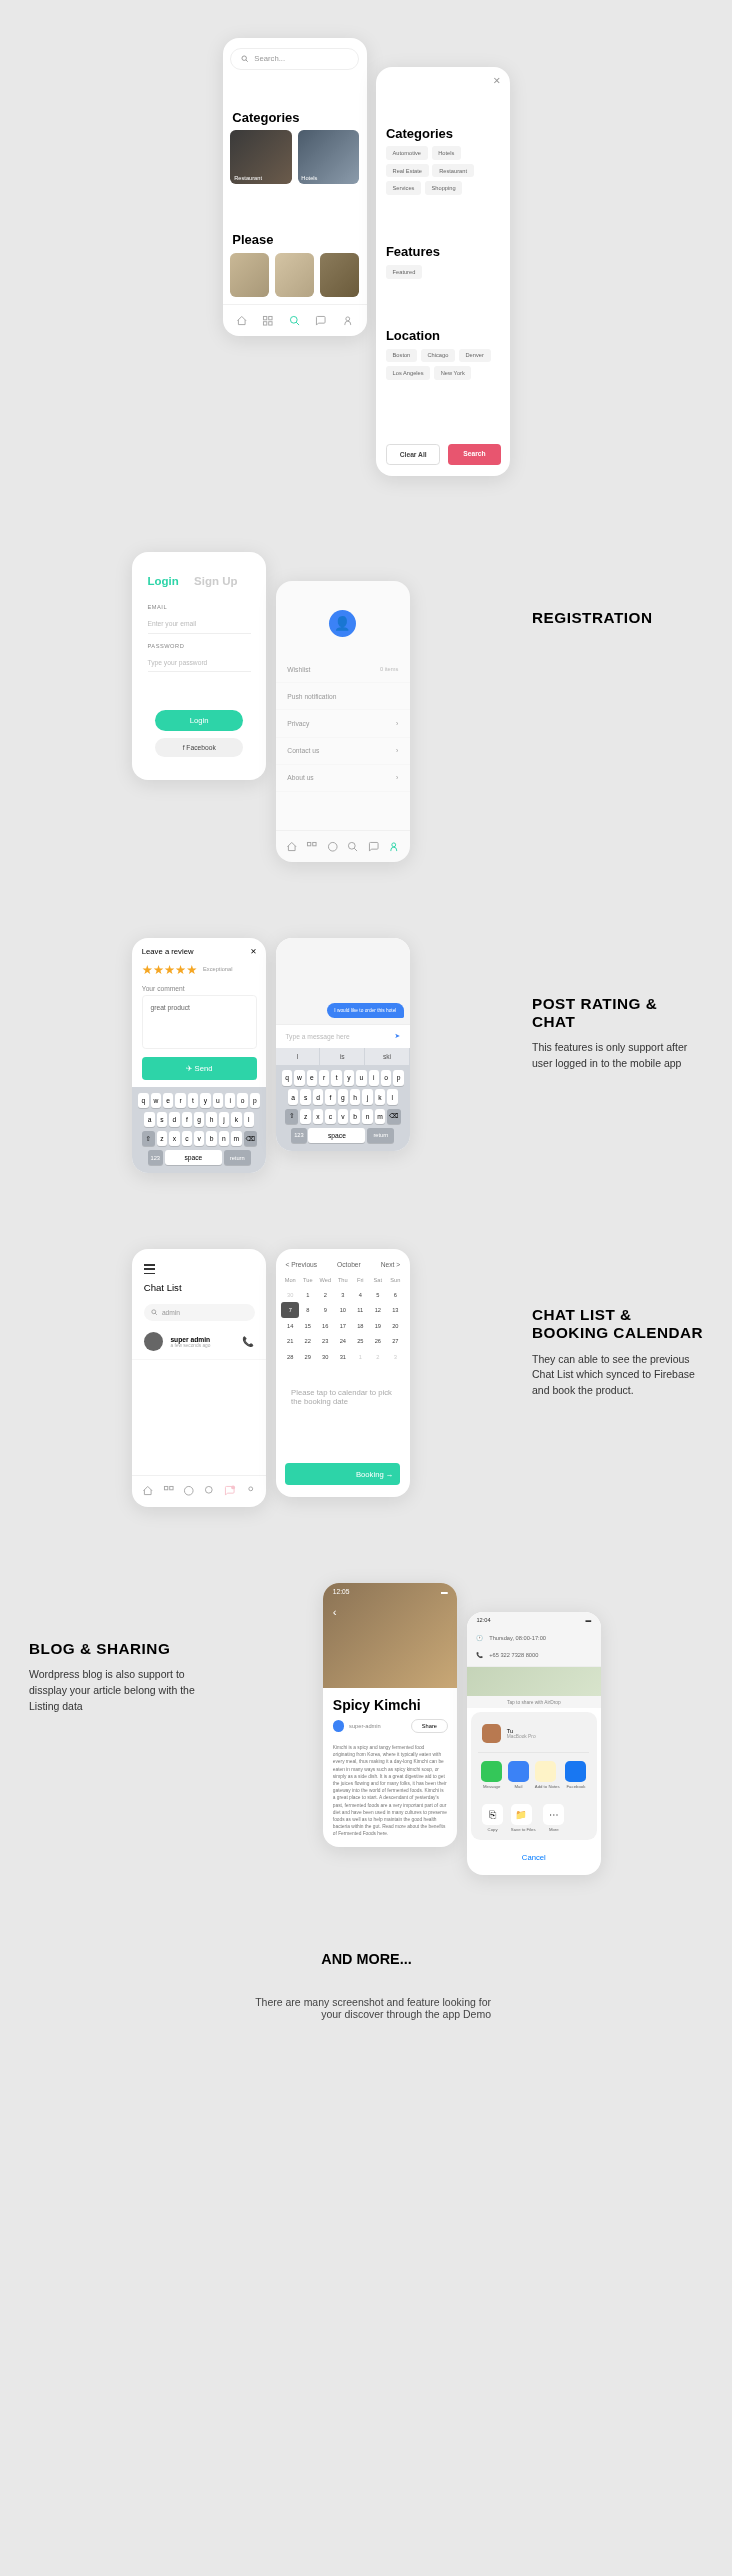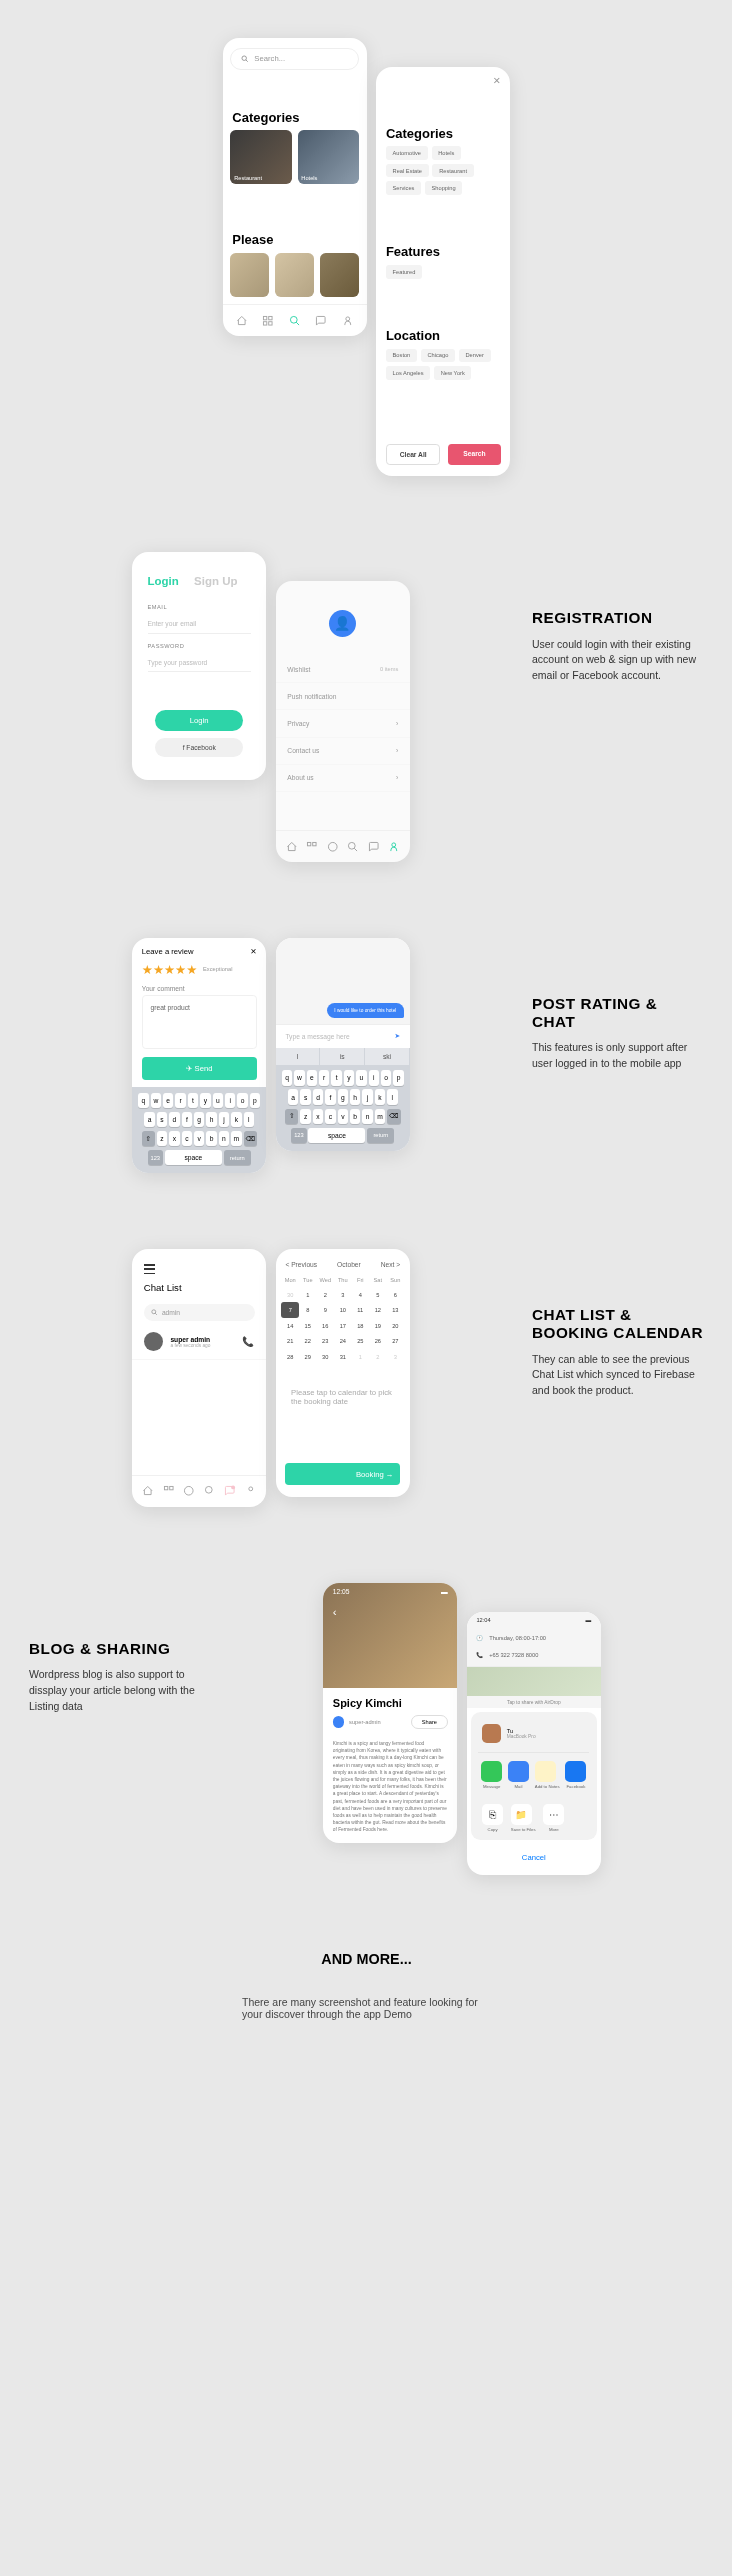--- a/index.html
+++ b/index.html
@@ -1,19 +1,19 @@
 <!DOCTYPE html>
 <html><head>
 <meta charset="utf-8">
 <style>
 * { margin: 0; padding: 0; box-sizing: border-box; }
 body { background: #e8e8e8; font-family: -apple-system, Helvetica, Arial, sans-serif; width: 733px; }
 .section { padding: 38px 29px; display: flex; gap: 19px; align-items: flex-start; }
 .section.reverse { flex-direction: row-reverse; }
-.section.center { flex-direction: column; align-items: center; text-align: left; }
+.section.center { flex-direction: column; align-items: center; text-align: right; }
 .text-block { flex: 0 0 auto; width: 172px; padding-top: 57px; }
 .text-block h2 { font-size: 15.3px; font-weight: 900; margin-bottom: 9.6px; letter-spacing: 0.5px; }
 .text-block p { font-size: 10.5px; line-height: 1.5; color: #333; }
 .phones { display: flex; gap: 9.6px; flex: 1; justify-content: center; align-items: flex-start; }
 .phone { background: #fff; border-radius: 16px; box-shadow: 0 3.8px 19px rgba(0,0,0,0.1); overflow: hidden; position: relative; }
 .phone.w1 { width: 144px; }
 .phone.w2 { width: 134px; }
 .phone.offset { margin-top: 29px; }
 
 .searchbar { margin: 9.6px 7.7px 7.7px; padding: 5.7px 9.6px; background: #fff; border: 1px solid #eee; border-radius: 15.3px; display: flex; align-items: center; gap: 5.7px; font-size: 7.7px; color: #999; }
@@ -80,21 +80,21 @@
 .cal-grid { display: grid; grid-template-columns: repeat(7,1fr); gap: 0; padding: 0 5.7px; text-align: center; font-size: 5.7px; color: #444; }
 .cal-grid .dh { color: #999; padding: 3.8px 0; }
 .cal-grid .d { padding: 4.8px 0; }
 .cal-grid .d.sel { background: #555; color: #fff; border-radius: 2.9px; }
 .cal-grid .d.off { color: #ccc; }
 .cal-msg { padding: 23px 15.3px; font-size: 7.7px; color: #aaa; text-align: left; }
 .book-btn { background: #2dd4a8; color: #fff; margin: 34px 9.6px 11.5px; border-radius: 3.8px; padding: 6.7px; text-align: right; font-size: 7.7px; }
 
 .blog-img { height: 105px; background: linear-gradient(135deg,#8b7355,#c9a876); border-radius: 13.4px 13.4px 0 0; }
 .blog-body { padding: 9.6px; }
-.blog-title { font-size: 11px; font-weight: 700; }
+.blog-title { font-size: 14px; font-weight: 700; }
 .blog-auth { display: flex; align-items: center; gap: 4.8px; padding: 5.7px 0; }
 .blog-ava { width: 11.5px; height: 11.5px; border-radius: 50%; background: #3b82f6; }
 .blog-auth span { font-size: 5.7px; color: #888; }
 .share-btn { margin-left: auto; border: 1px solid #ddd; border-radius: 9.6px; padding: 2.9px 9.6px; font-size: 5.7px; }
 .blog-text { font-size: 4.8px; line-height: 1.5; color: #777; margin-top: 5.7px; }
 .share-sheet { background: #f2f2f2; border-radius: 9.6px; margin: 3.8px; padding: 7.7px; }
 .share-person { display: flex; align-items: center; gap: 5.7px; padding: 3.8px 3.8px 9.6px; }
 .share-ava { width: 19px; height: 19px; border-radius: 4.8px; background: #b87950; }
 .share-name { font-size: 5.7px; }
 .share-apps { display: flex; justify-content: space-around; padding: 7.7px 0; border-top: 1px solid #e5e5e5; }
@@ -195,21 +195,20 @@
         <div class="btn clear">Clear All</div>
         <div class="btn search">Search</div>
       </div>
     </div>
   </div>
 </div>
 
 <div class="section reverse">
   <div class="text-block">
     <h2>REGISTRATION</h2>
-    <p>User could login with their existing account on web &amp; sign up with new email or Facebook account.</p>
   </div>
   <div class="phones">
     <div class="phone w2">
       <div class="login-tabs">
         <span class="on">Login</span>
         <span class="off">Sign Up</span>
       </div>
       <div class="login-label">EMAIL</div>
       <div class="login-field">Enter your email</div>
       <div class="login-label">PASSWORD</div>

